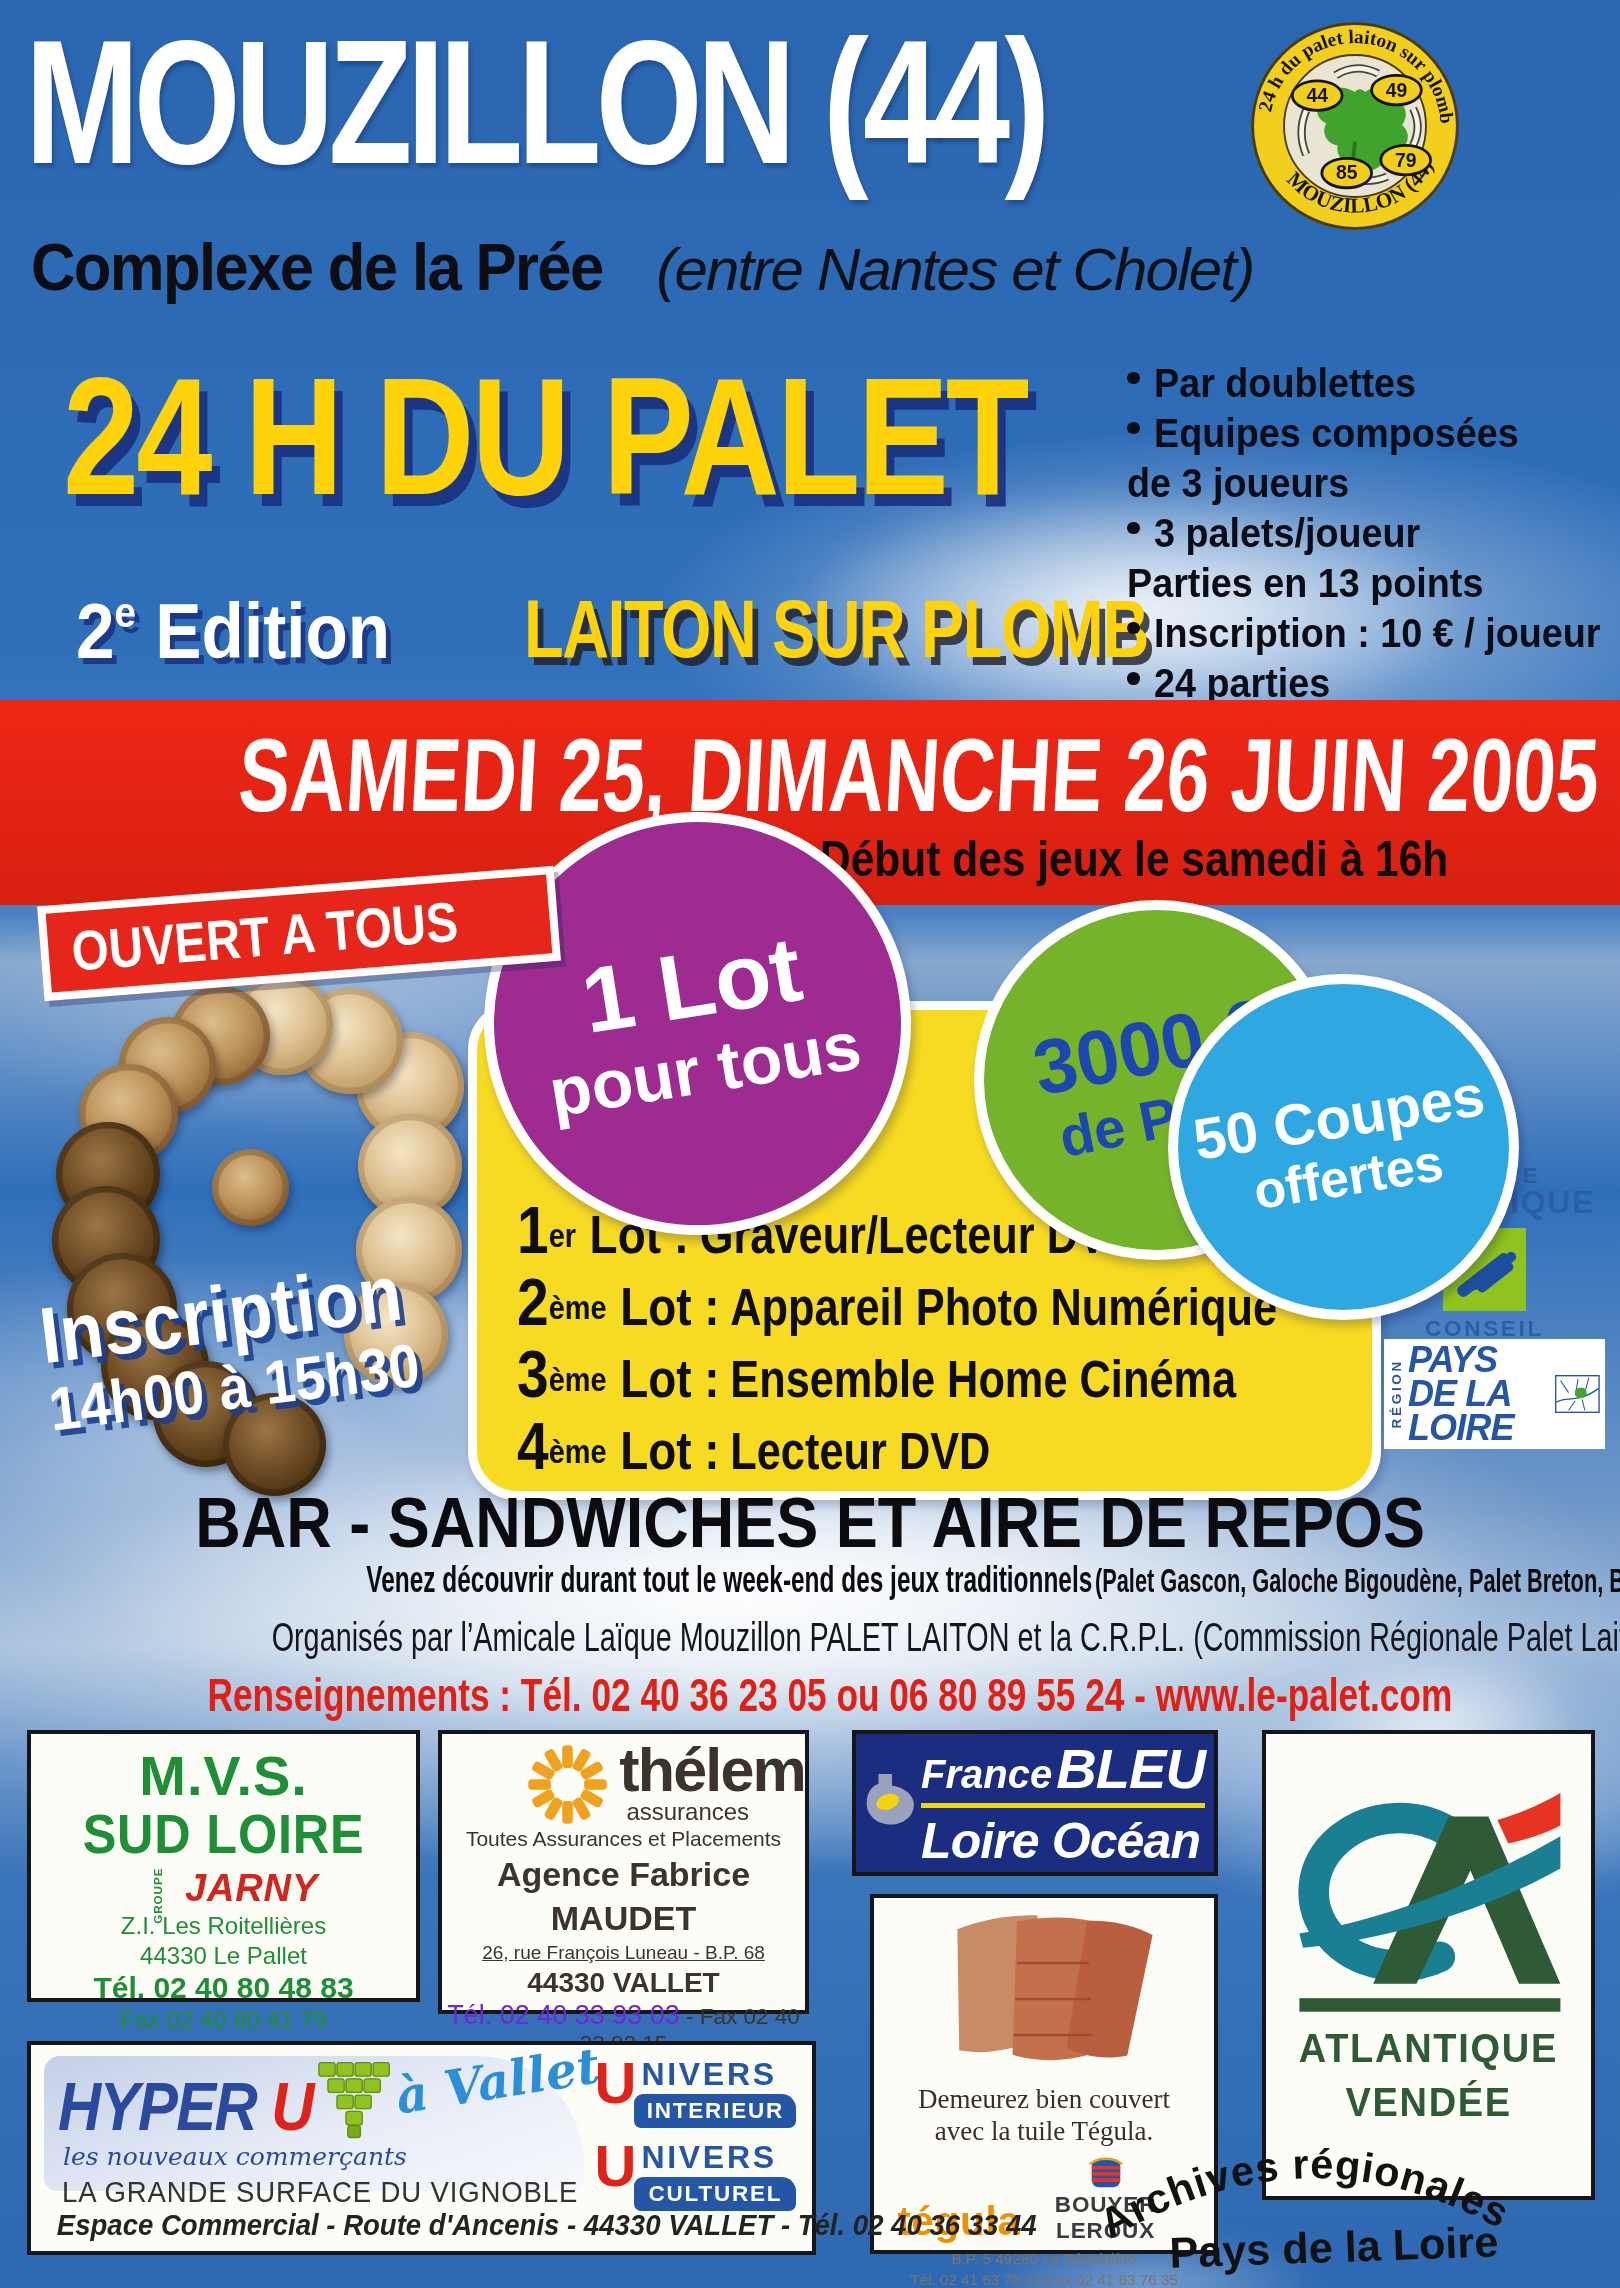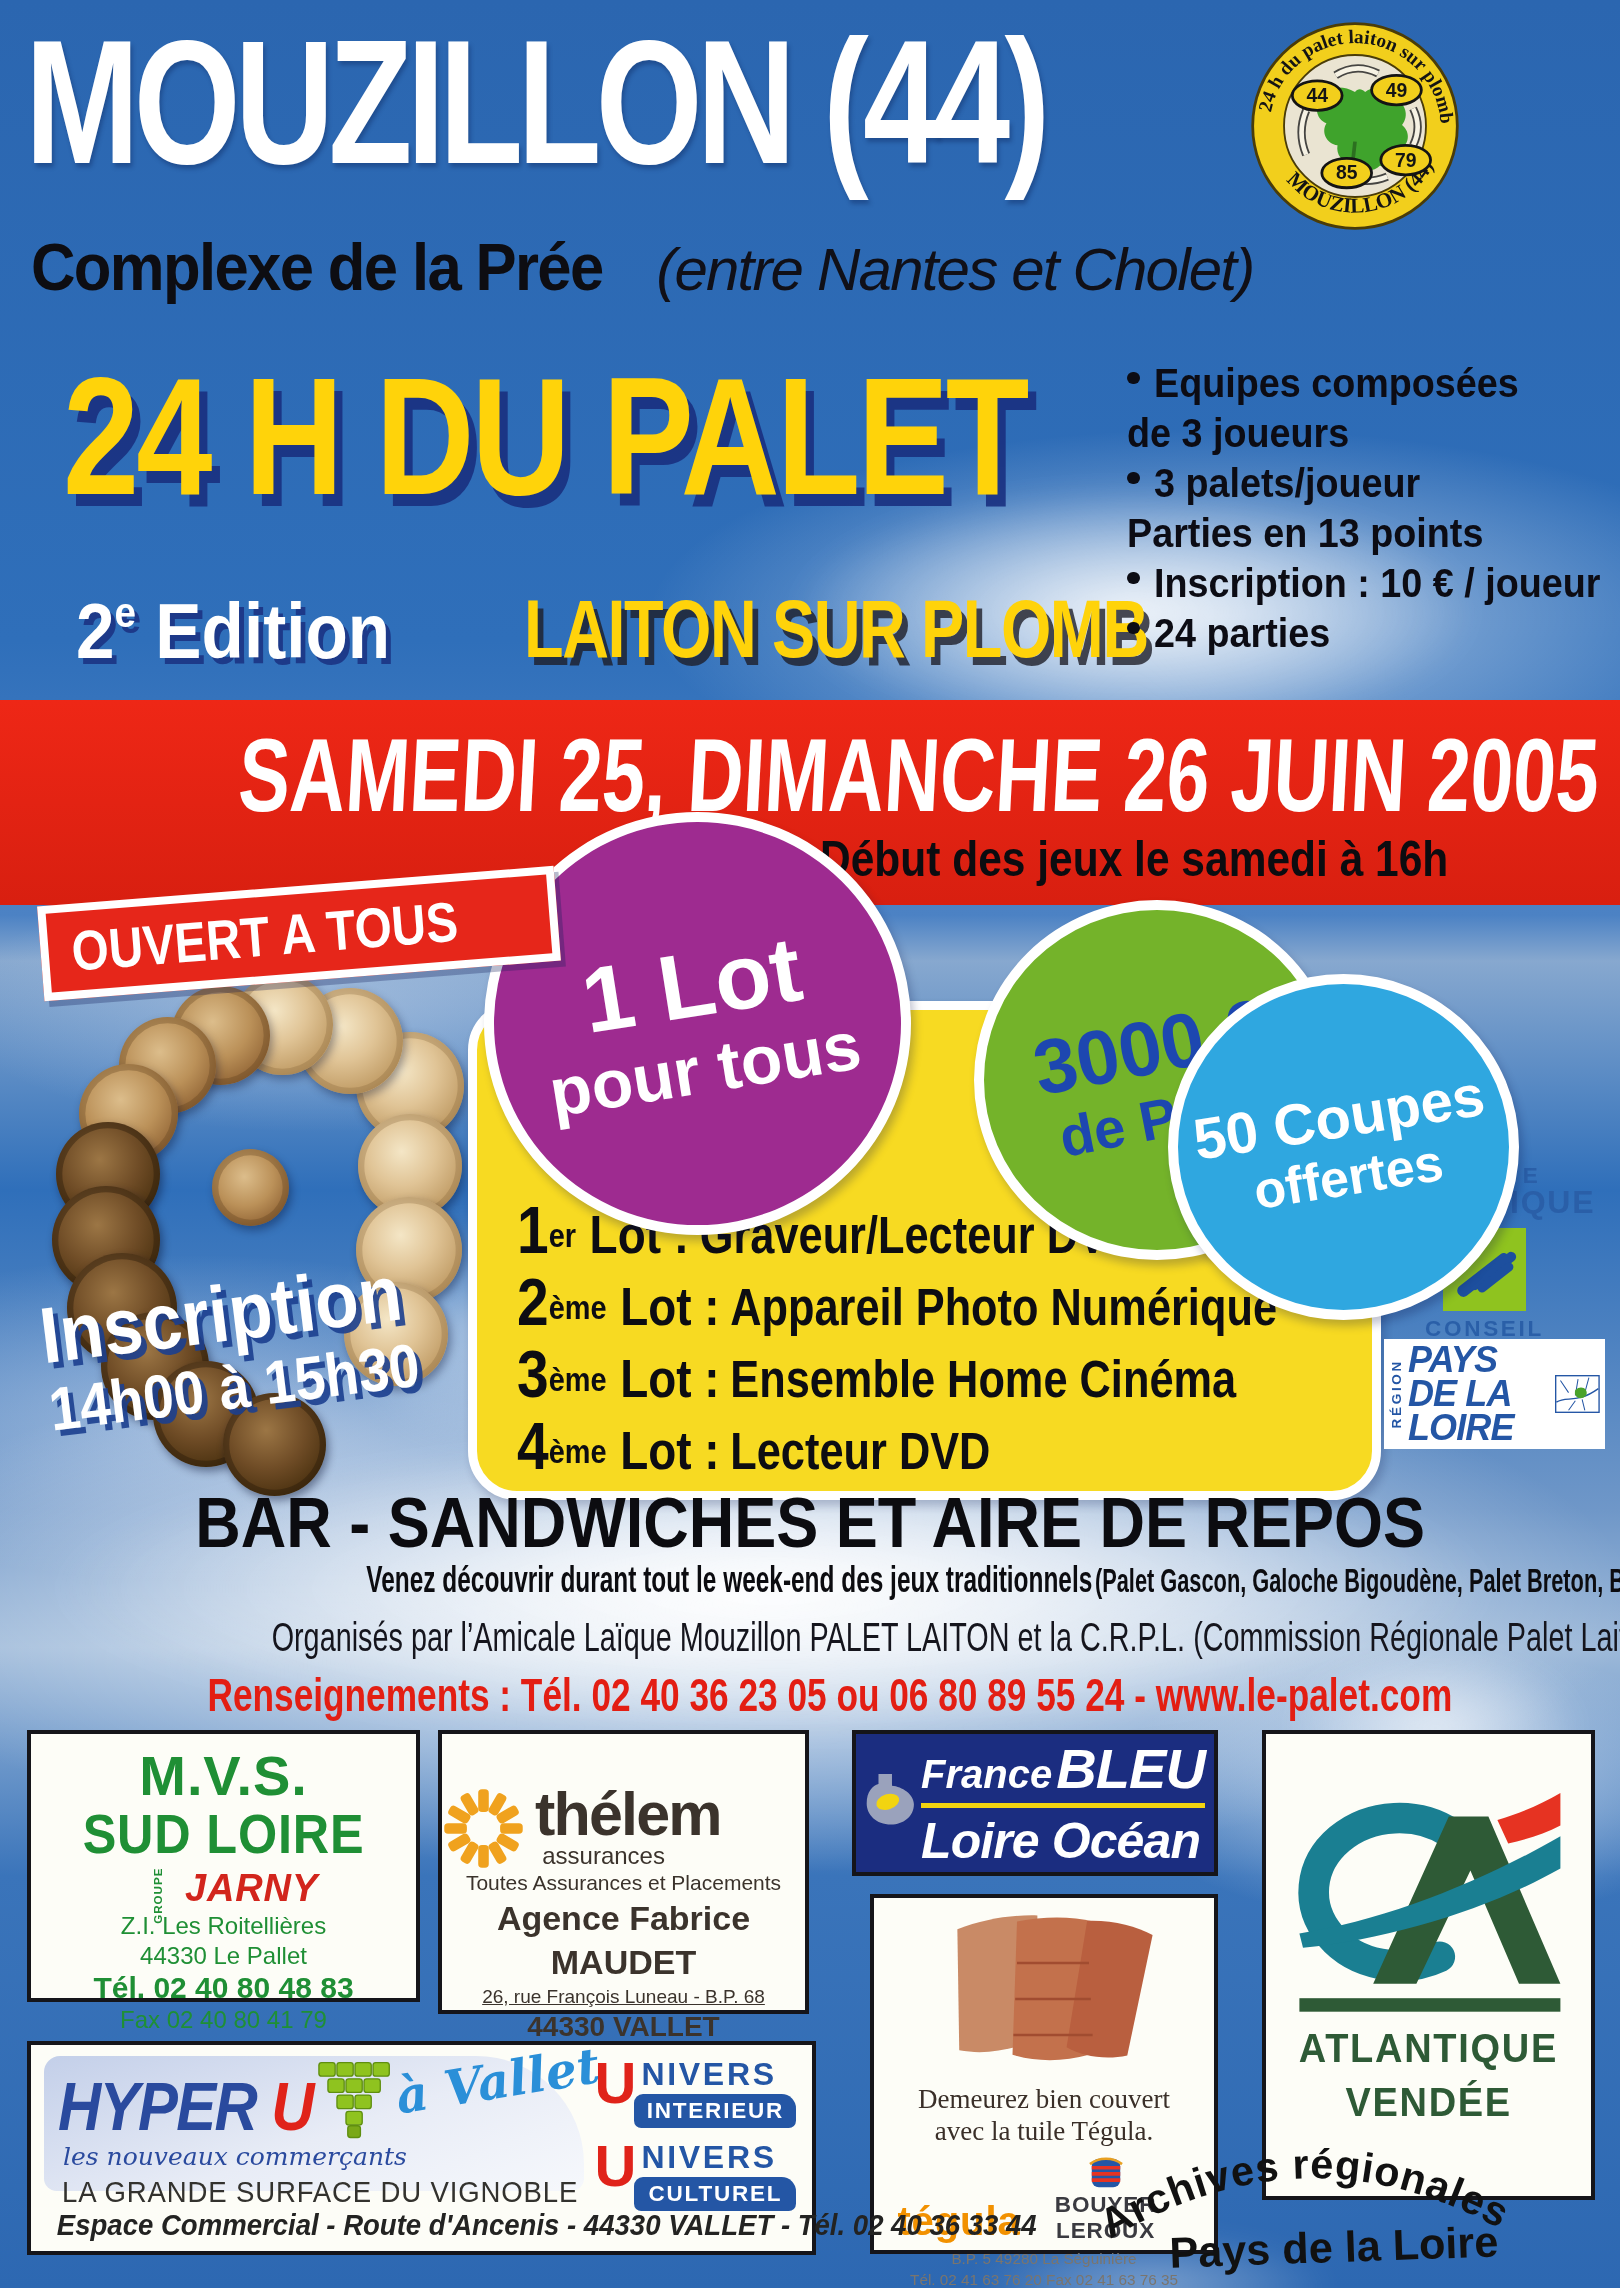--- a/index.html
+++ b/index.html
@@ -87,21 +87,21 @@
   .contact{left:0;top:1667px;width:1620px;text-align:center;font-size:47px;font-weight:800;color:#e31e13;z-index:5;}
   
   .spbox{background:#fdfdf7;border:4.5px solid #15151a;box-sizing:border-box;z-index:5;}
   .mvs{left:27px;top:1730px;width:393px;height:272px;text-align:center;padding-top:12.6px;}
   .mvs .n{color:#1f8f35;font-weight:800;font-size:56px;line-height:1.04;letter-spacing:0.9px;}
   .mvs .grp{font-size:11.7px;color:#1f8f35;font-weight:700;display:inline-block;transform:rotate(-90deg) translateX(1.8px);letter-spacing:0.9px;vertical-align:-1.8px;}
   .mvs .jarny{color:#d2251c;font-weight:800;font-style:italic;font-size:38px;letter-spacing:0.9px;}
   .mvs .a{color:#1f8f35;font-size:24px;line-height:1.25;}
   .mvs .t{color:#1f8f35;font-size:30px;font-weight:800;}
   .thelem{left:438px;top:1730px;width:371px;height:284px;text-align:center;padding-top:9px;}
-  .th-head{display:flex;align-items:flex-start;justify-content:flex-start;gap:10px;margin-top:44px;}
+  .th-head{display:flex;align-items:flex-start;justify-content:flex-end;gap:10px;}
   .th-name{font-size:61px;font-weight:700;color:#3b332c;line-height:.9;letter-spacing:-1.8px;}
   .th-sub{font-size:24px;color:#3b332c;text-align:left;margin-left:7.2px;}
   .th-l{font-size:21px;color:#3b332c;line-height:1.25;}
   .th-ag{font-size:34px;font-weight:800;color:#3b332c;line-height:1.3;}
   .th-ad{font-size:19px;color:#3b332c;line-height:1.3;text-decoration:underline;}
   .th-ad2{font-size:28px;font-weight:800;color:#3b332c;line-height:1.25;}
   .th-tel b{font-size:27px;font-weight:400;color:#6d28d9;text-align:center;}
   .th-tel span{font-size:22.5px;color:#3b332c;}
   .th-slo{font-size:21px;font-weight:700;color:#3b332c;line-height:1.3;}
   .th-hr{font-size:21px;color:#3b332c;}
@@ -190,20 +190,21 @@
   <div class="abs venue-line">
     <span class="venue cx" style="--sx:.92">Complexe de la Prée</span>
     <span class="venue-note">(entre Nantes et Cholet)</span>
   </div>
 
   <div class="abs event"><span class="cx" style="--sx:.82">24 H DU PALET</span></div>
   <div class="abs edition"><span class="cx" style="--sx:.9"><span>2</span><sup>e</sup>&nbsp;<span>Edition</span></span></div>
   <div class="abs material"><span class="cx" style="--sx:.8">LAITON SUR PLOMB</span></div>
 
   <div class="abs rules">
+    <div class="rule"><span class="dot"></span><span class="cx" style="--sx:.92">Par doublettes</span></div>
     <div class="rule"><span class="dot"></span><span class="cx" style="--sx:.92">Equipes composées</span></div>
     <div class="rule cont"><span class="cx" style="--sx:.92">de 3 joueurs</span></div>
     <div class="rule"><span class="dot"></span><span class="cx" style="--sx:.92">3 palets/joueur</span></div>
     <div class="rule cont"><span class="cx" style="--sx:.92">Parties en 13 points</span></div>
     <div class="rule"><span class="dot"></span><span class="cx" style="--sx:.92">Inscription : 10 € / joueur</span></div>
     <div class="rule"><span class="dot"></span><span class="cx" style="--sx:.92">24 parties</span></div>
   </div>
 
   <div class="abs banner"></div>
   <div class="abs dates"><span class="cxc" style="--sx:.74">SAMEDI 25, DIMANCHE 26 JUIN 2005</span></div>

